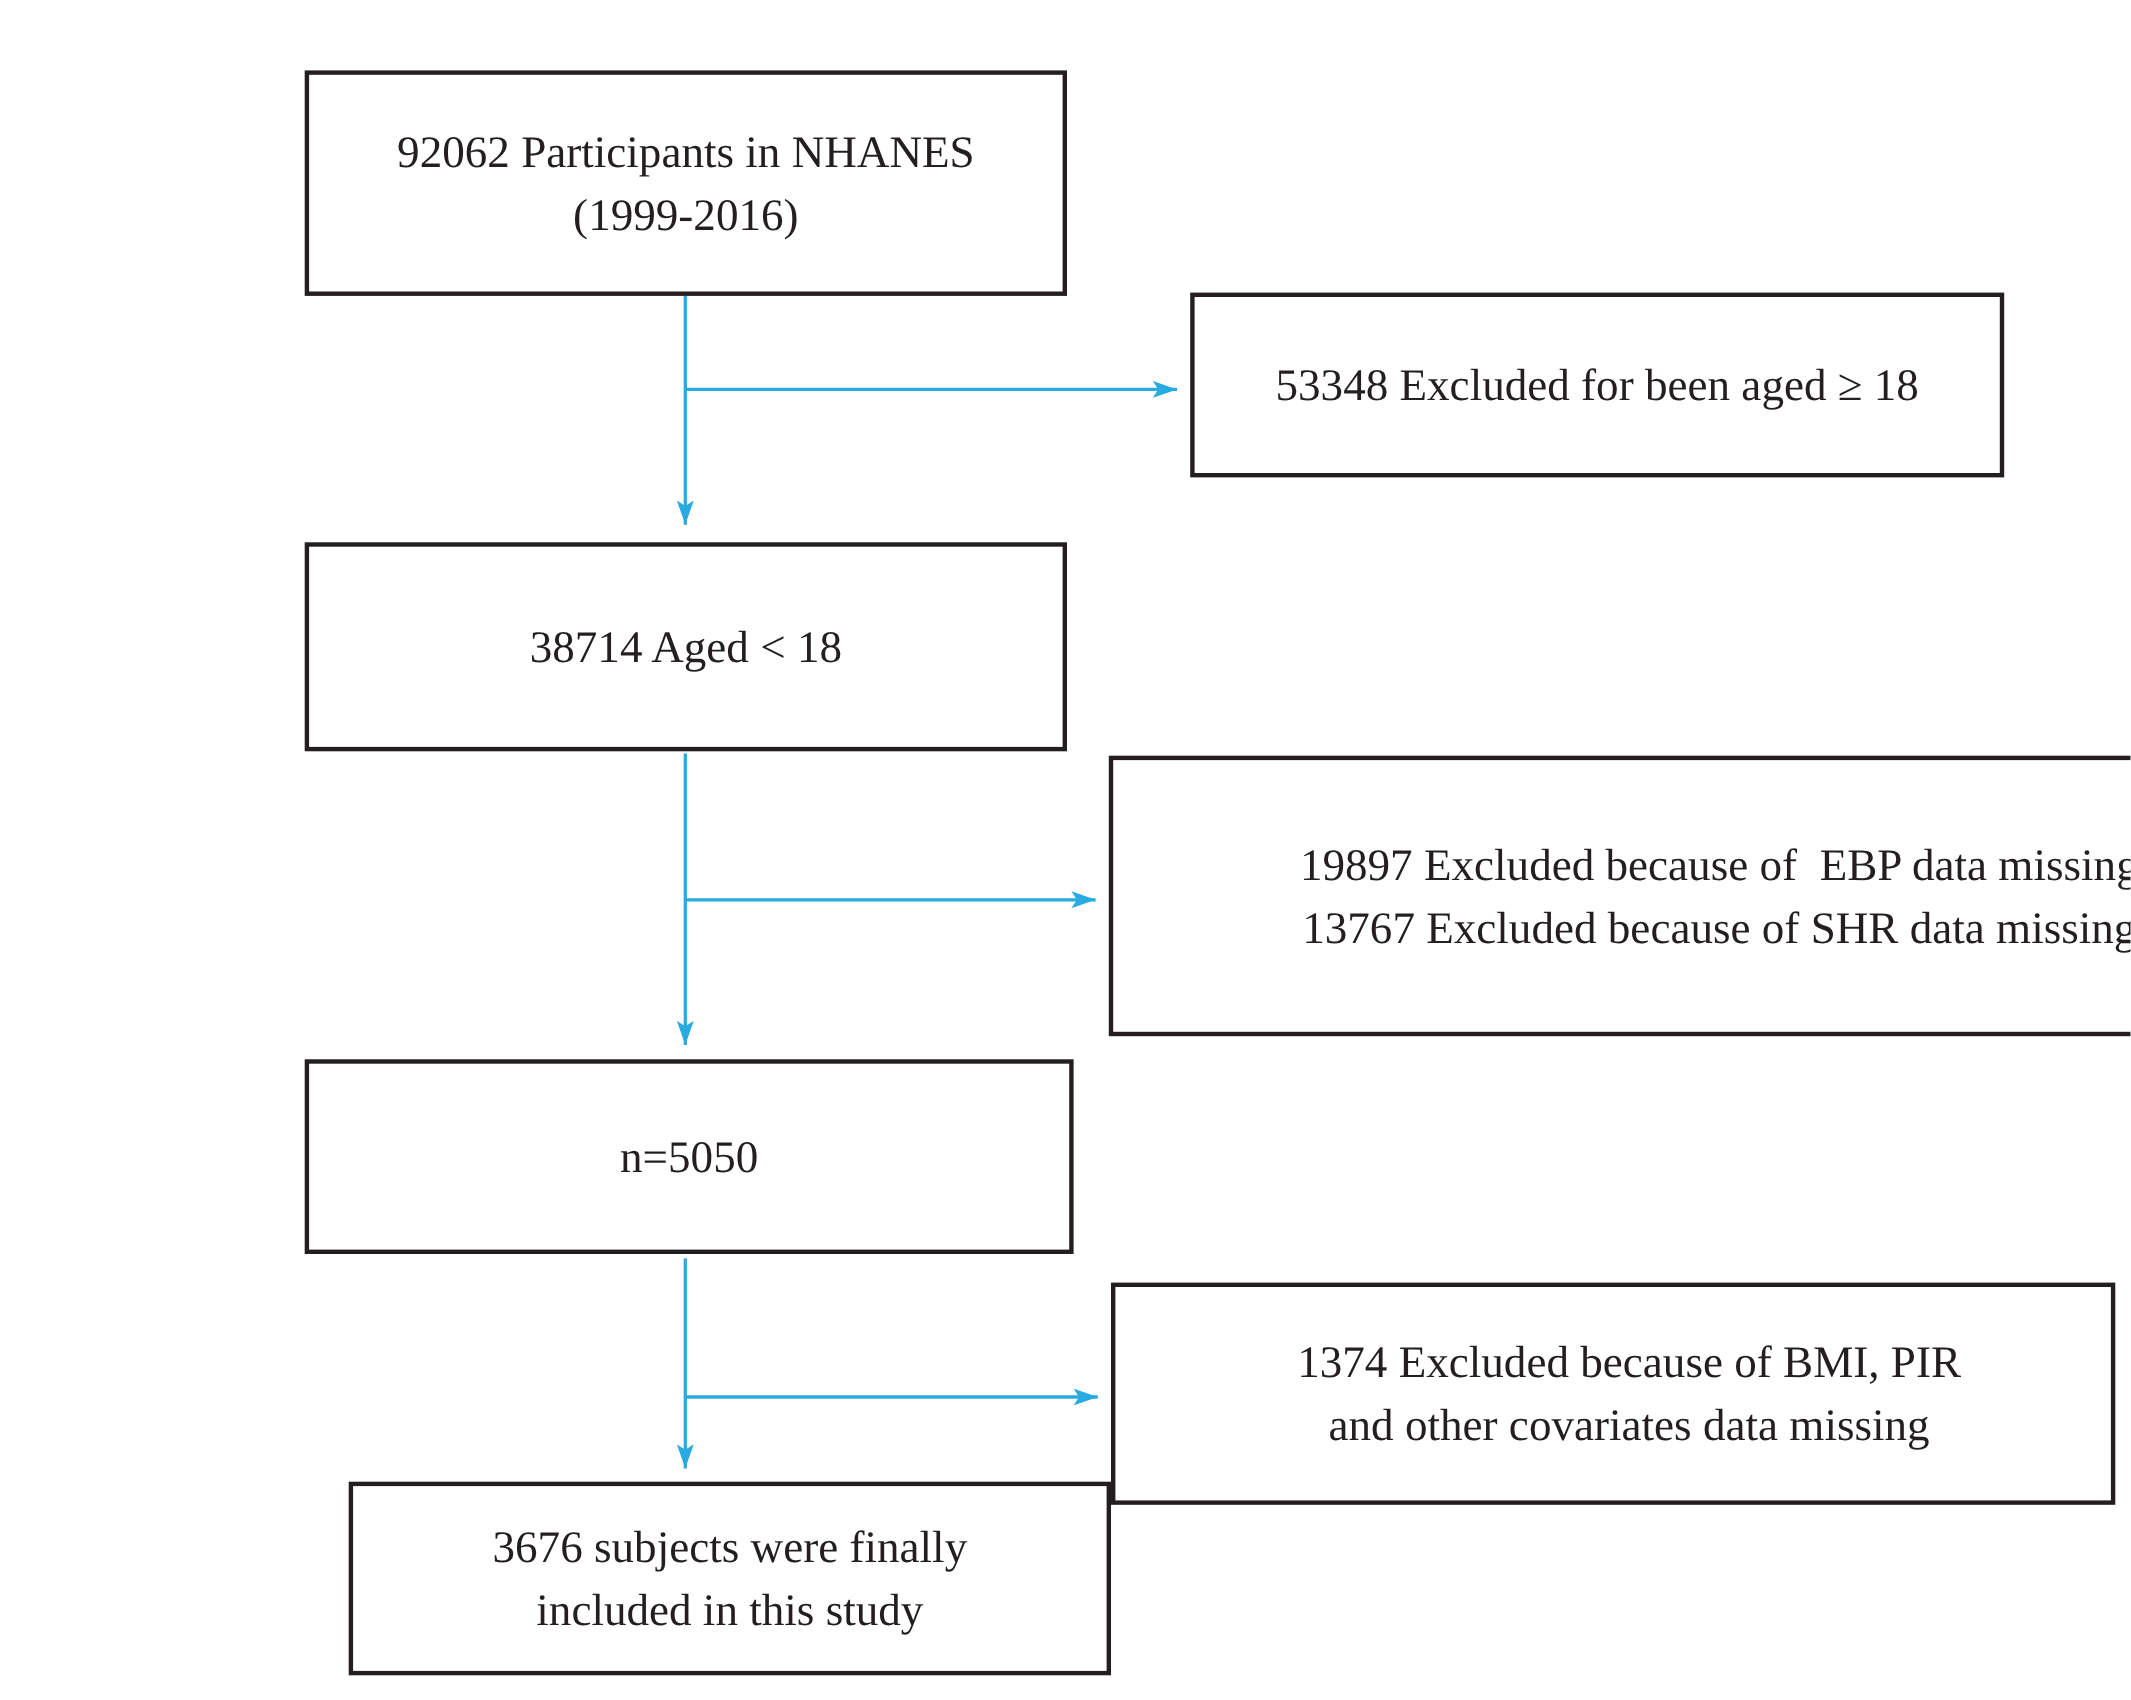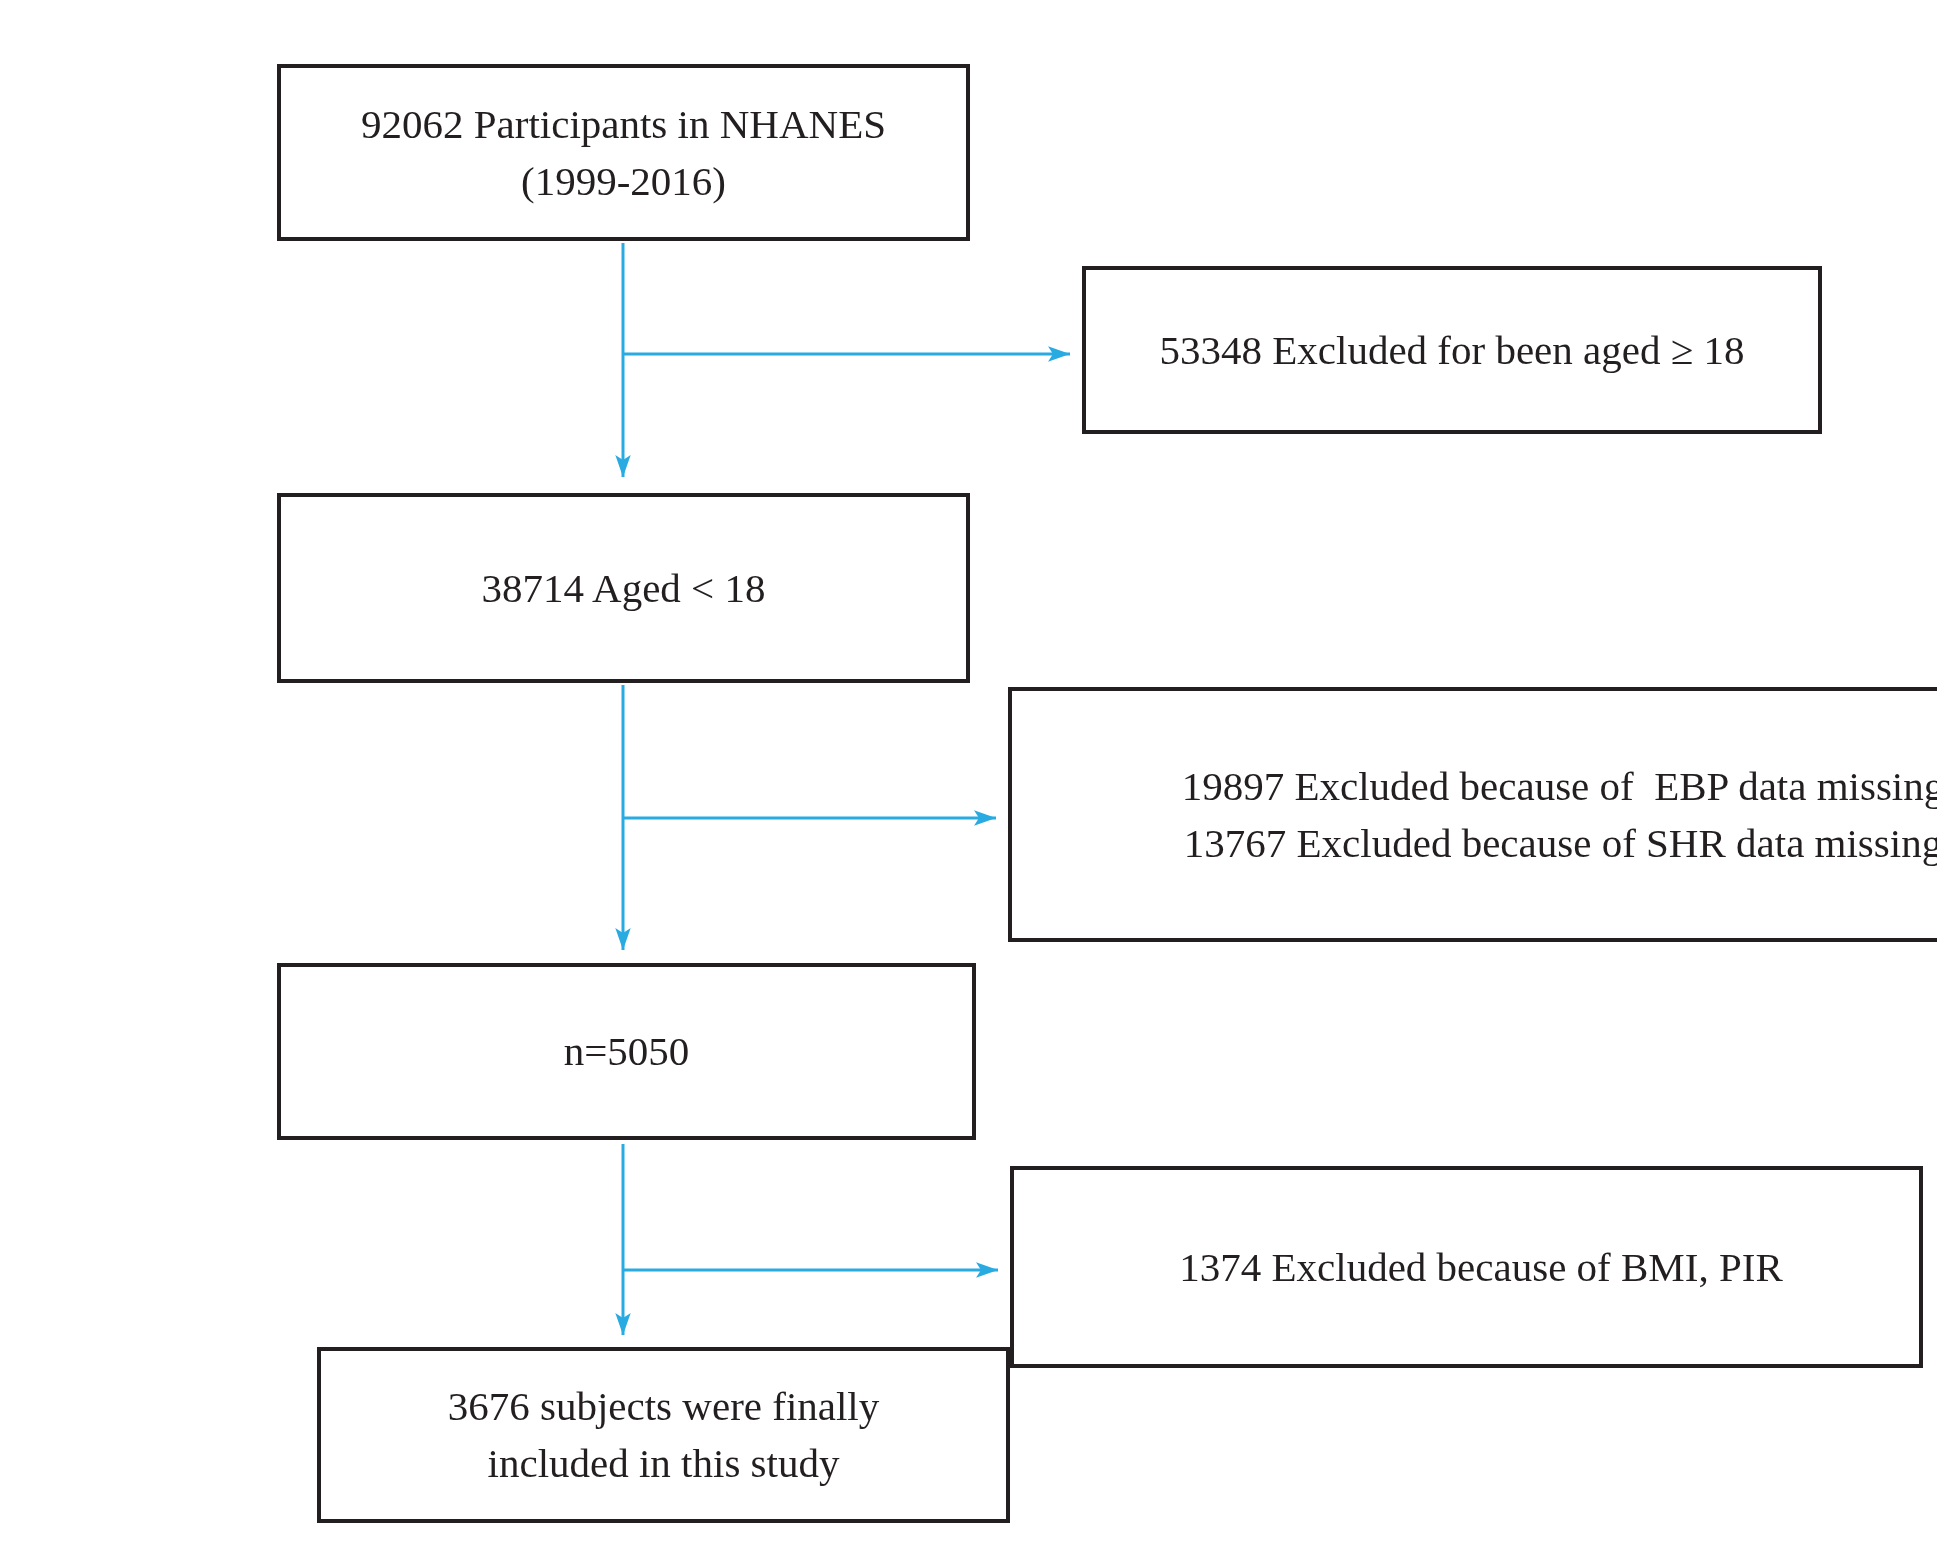--- a/index.html
+++ b/index.html
@@ -39,21 +39,21 @@
     align-items: center;
     justify-content: center;
     text-align: center;
   }
   .node .line {
     font-size: 41px;
     line-height: 1.38;
     white-space: pre-wrap;
   }
   
-  #node-participants   { left: 277px;  top: 64px;   width: 693px; height: 177px; }
+  #node-participants   { left: 277px;  top: 64px;   width: 693px; height: 205px; }
   #node-excluded-age18 { left: 1082px; top: 266px;  width: 740px; height: 168px; }
   #node-aged-under18   { left: 277px;  top: 493px;  width: 693px; height: 190px; }
   #node-excluded-ebp-shr { left: 1008px; top: 687px; width: 1110px; height: 255px; }
   #node-n5050          { left: 277px;  top: 963px;  width: 699px; height: 177px; }
   #node-excluded-bmi-pir { left: 1010px; top: 1166px; width: 913px; height: 202px; padding-left: 29px; }
   #node-final-included { left: 277px;  top: 1347px; width: 693px; height: 176px; margin-left: 40px; }
 </style>
 </head>
 <body>
 
@@ -90,20 +90,21 @@
     <div class="line">19897 Excluded because of  EBP data missing</div>
     <div class="line">13767 Excluded because of SHR data missing</div>
   </div>
 
   <div class="node" id="node-n5050">
     <div class="line">n=5050</div>
   </div>
 
   <div class="node" id="node-excluded-bmi-pir">
     <div class="line">1374 Excluded because of BMI, PIR</div>
+    <div class="line">and other covariates data missing</div>
   </div>
 
   <div class="node" id="node-final-included">
     <div class="line">3676 subjects were finally</div>
     <div class="line">included in this study</div>
   </div>
 
 </div>
 
 </body></html>

